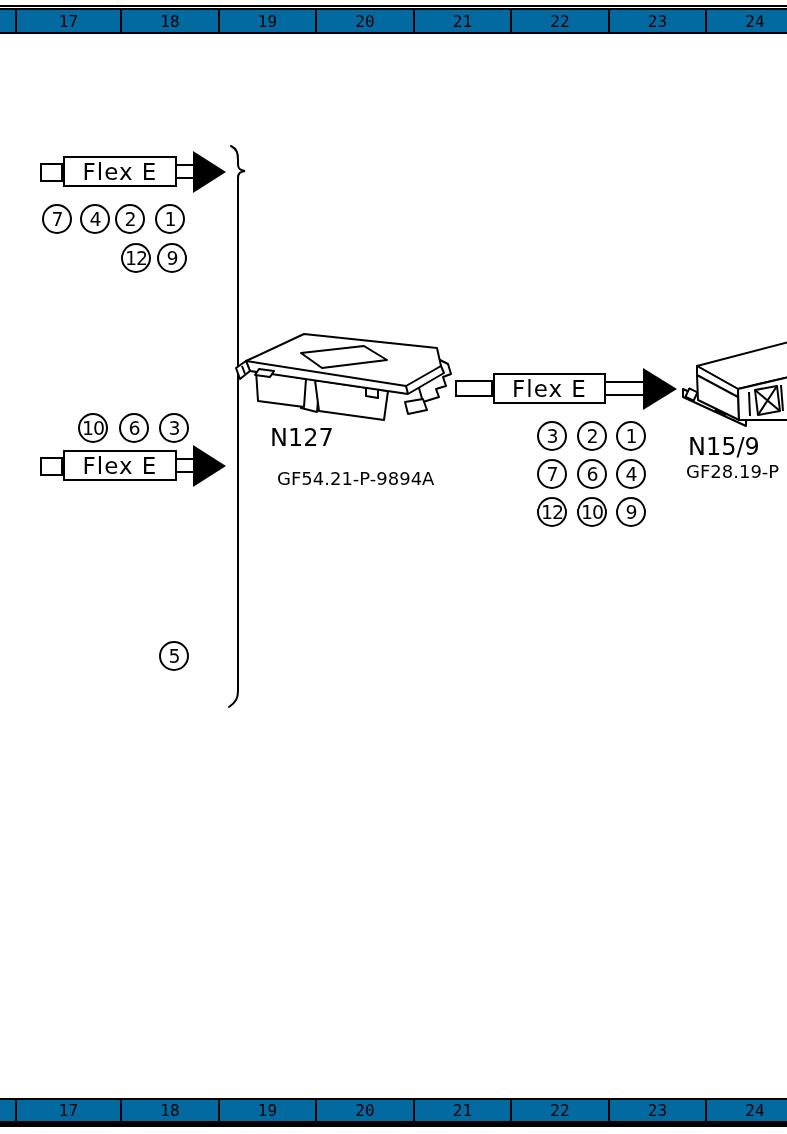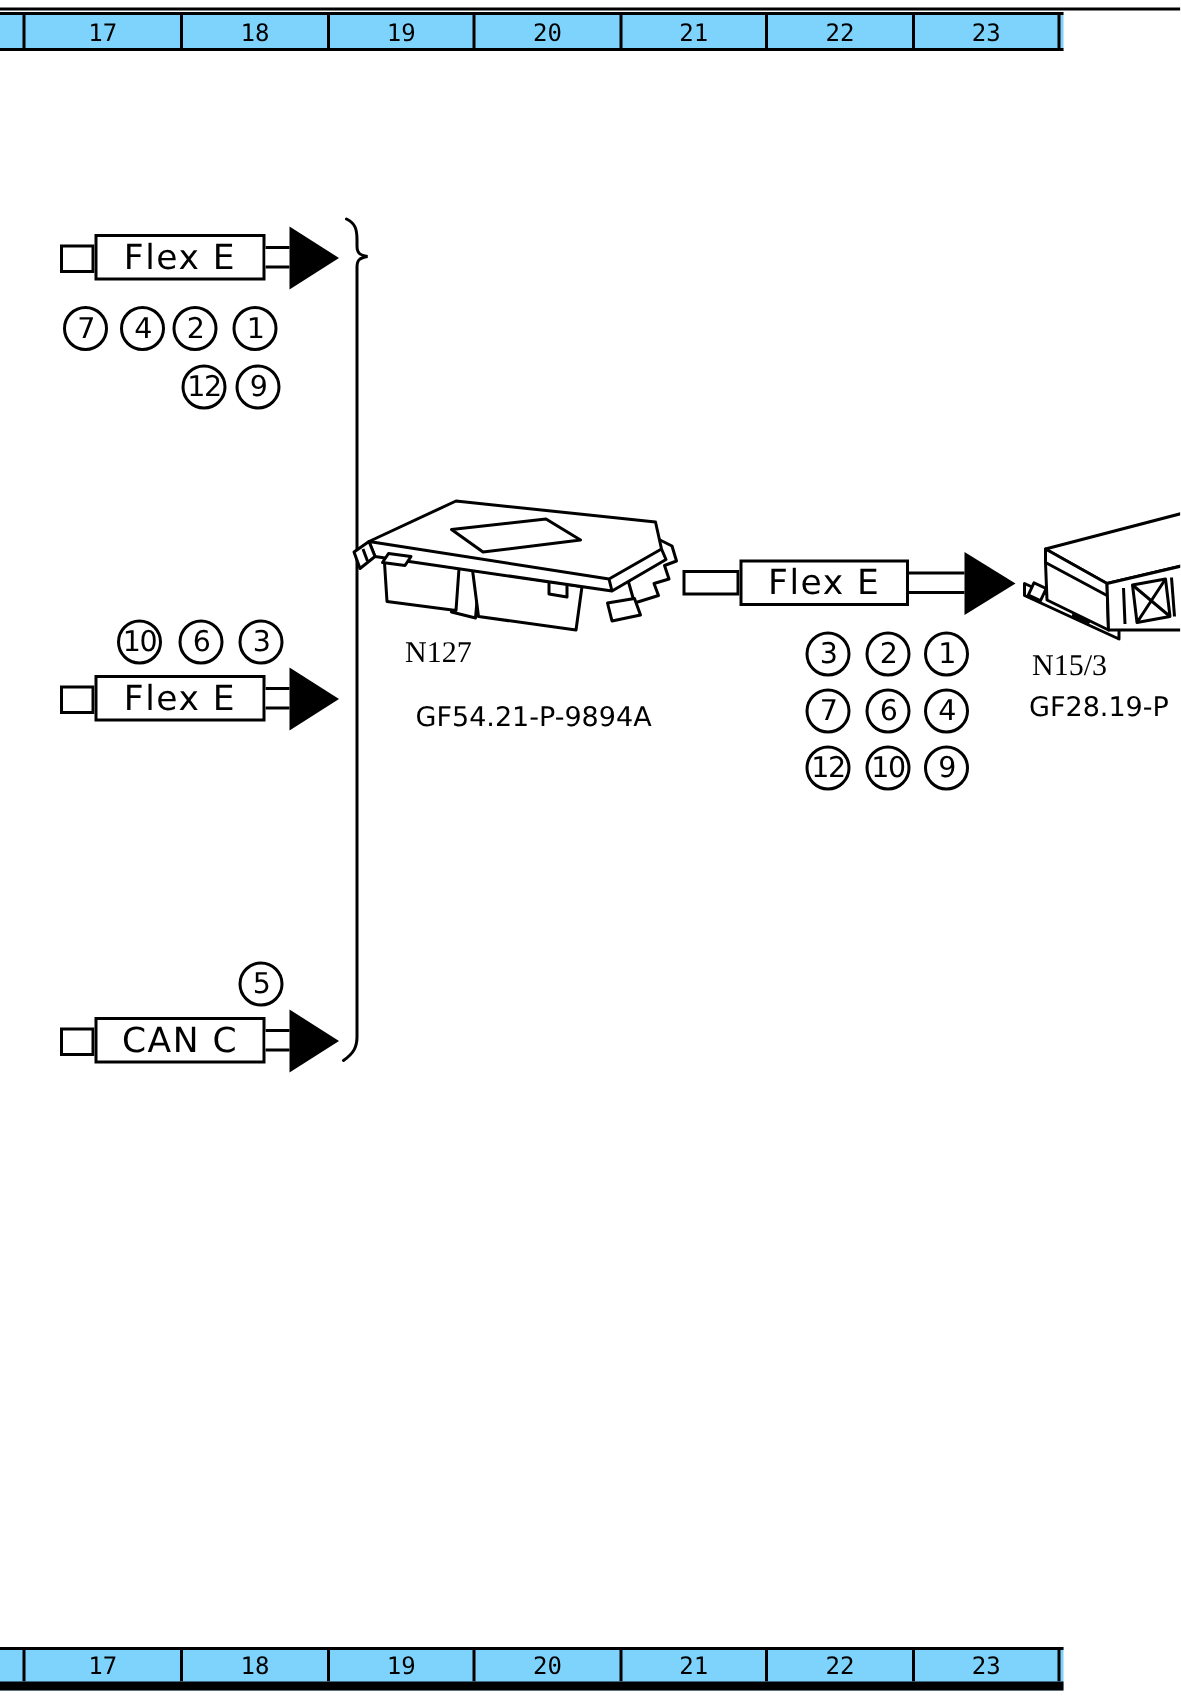--- a/index.html
+++ b/index.html
@@ -1,41 +1,41 @@
 <!DOCTYPE html>
 <html><head>
 <meta charset="utf-8">
 <style>
   html,body{margin:0;padding:0;background:#fff;}
   .page{position:relative;width:787px;height:1134px;background:#fff;overflow:hidden;
         font-family:"DejaVu Sans",sans-serif;color:#000;}
   
   .topline{position:absolute;left:0;top:5px;width:787px;height:2px;background:#000;}
-  .ruler{position:absolute;left:0;width:709px;display:flex;overflow:hidden;background:#7dd3fc;}
+  .ruler{position:absolute;left:0;width:787px;display:flex;overflow:hidden;background:#0369a1;}
   .ruler-top{top:8px;height:22px;border-top:2px solid #000;border-bottom:2px solid #000;}
   .ruler-bottom{top:1098px;height:21px;border-top:2px solid #000;border-bottom:6px solid #000;}
   .ruler .cell{border-left:2px solid #000;display:flex;align-items:center;justify-content:center;
                font-family:"DejaVu Sans Mono",monospace;font-size:16px;flex:0 0 auto;}
   .ruler .stub{border-left:none;}
   
   .lineart{position:absolute;left:0;top:0;pointer-events:none;}
   
   .conn{position:absolute;}
   .conn .plug{position:absolute;background:#fff;border:2px solid #000;}
   .conn .box{position:absolute;background:#fff;border:2px solid #000;display:flex;
              align-items:center;justify-content:center;font-size:23px;letter-spacing:1px;}
   .conn .shaft{position:absolute;background:#fff;border-top:2px solid #000;border-bottom:2px solid #000;}
   .conn .head{position:absolute;width:0;height:0;border-top:21px solid transparent;
               border-bottom:21px solid transparent;border-left:33px solid #000;}
   
   .pin{position:absolute;width:26px;height:26px;border:2px solid #000;border-radius:50%;
        background:#fff;display:flex;align-items:center;justify-content:center;
        font-size:19px;letter-spacing:-1px;}
   
-  .mod-name{position:absolute;font-size:20px;white-space:nowrap;font-family:Liberation Serif, serif;}
+  .mod-name{position:absolute;font-size:24px;white-space:nowrap;}
   .mod-ref{position:absolute;font-size:18px;white-space:nowrap;}
 </style>
 </head>
 <body>
 
 <div class="page">
 
   <div class="topline"></div>
   <div class="ruler ruler-top">
       <div class="cell stub" style="width: 15px;"></div>
@@ -120,28 +120,20 @@
 
   <div class="conn" style="left:40px;top:445px;width:190px;height:44px">
     <div class="plug" style="left:0;top:12px;width:19px;height:15px"></div>
     <div class="box" style="left:23px;top:5px;width:110px;height:27px">
       <span>Flex E</span>
     </div>
     <div class="shaft" style="left:137px;top:13px;width:16px;height:11px"></div>
     <div class="head" style="left:153px;top:0"></div>
   </div>
 
-  <div class="conn" style="left:40px;top:673px;width:190px;height:44px">
-    <div class="plug" style="left:0;top:12px;width:19px;height:15px"></div>
-    <div class="box" style="left:23px;top:5px;width:110px;height:27px">
-      <span>CAN C</span>
-    </div>
-    <div class="shaft" style="left:137px;top:13px;width:16px;height:11px"></div>
-    <div class="head" style="left:153px;top:0"></div>
-  </div>
 
   <div class="conn" style="left:455px;top:368px;width:225px;height:44px">
     <div class="plug" style="left:0;top:12px;width:34px;height:13px"></div>
     <div class="box" style="left:38px;top:5px;width:109px;height:27px">
       <span>Flex E</span>
     </div>
     <div class="shaft" style="left:151px;top:13px;width:37px;height:11px"></div>
     <div class="head" style="left:188px;top:0;border-left-width:34px"></div>
   </div>
 
@@ -163,16 +155,16 @@
   <div class="pin" style="left:616px;top:421px">1</div>
   <div class="pin" style="left:537px;top:459px">7</div>
   <div class="pin" style="left:577px;top:459px">6</div>
   <div class="pin" style="left:616px;top:459px">4</div>
   <div class="pin" style="left:537px;top:497px">12</div>
   <div class="pin" style="left:577px;top:497px">10</div>
   <div class="pin" style="left:616px;top:497px">9</div>
 
   <div class="mod-name" style="left:270px;top:424px">N127</div>
   <div class="mod-ref" style="left:277px;top:468px">GF54.21-P-9894A</div>
-  <div class="mod-name" style="left:688px;top:433px">N15/3</div>
+  <div class="mod-name" style="left:688px;top:433px">N15/9</div>
   <div class="mod-ref" style="left:686px;top:461px">GF28.19-P</div>
 
 </div>
 
 </body></html>

